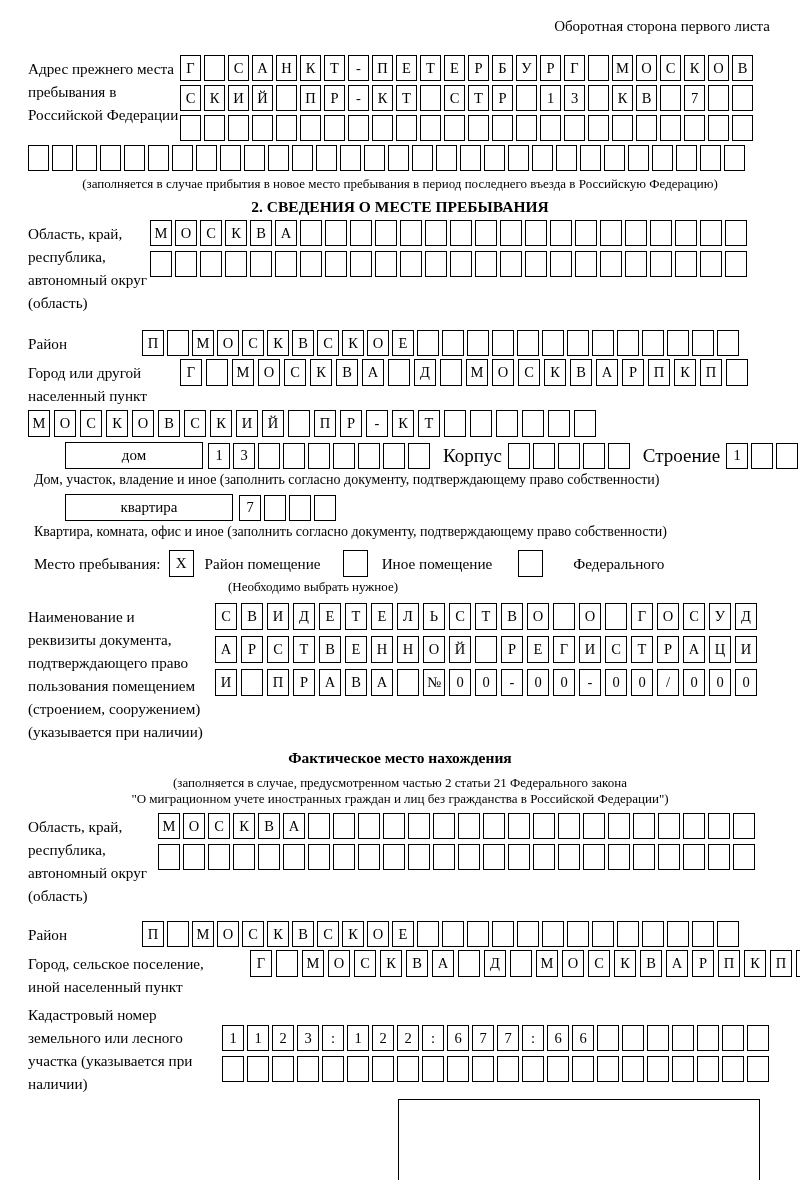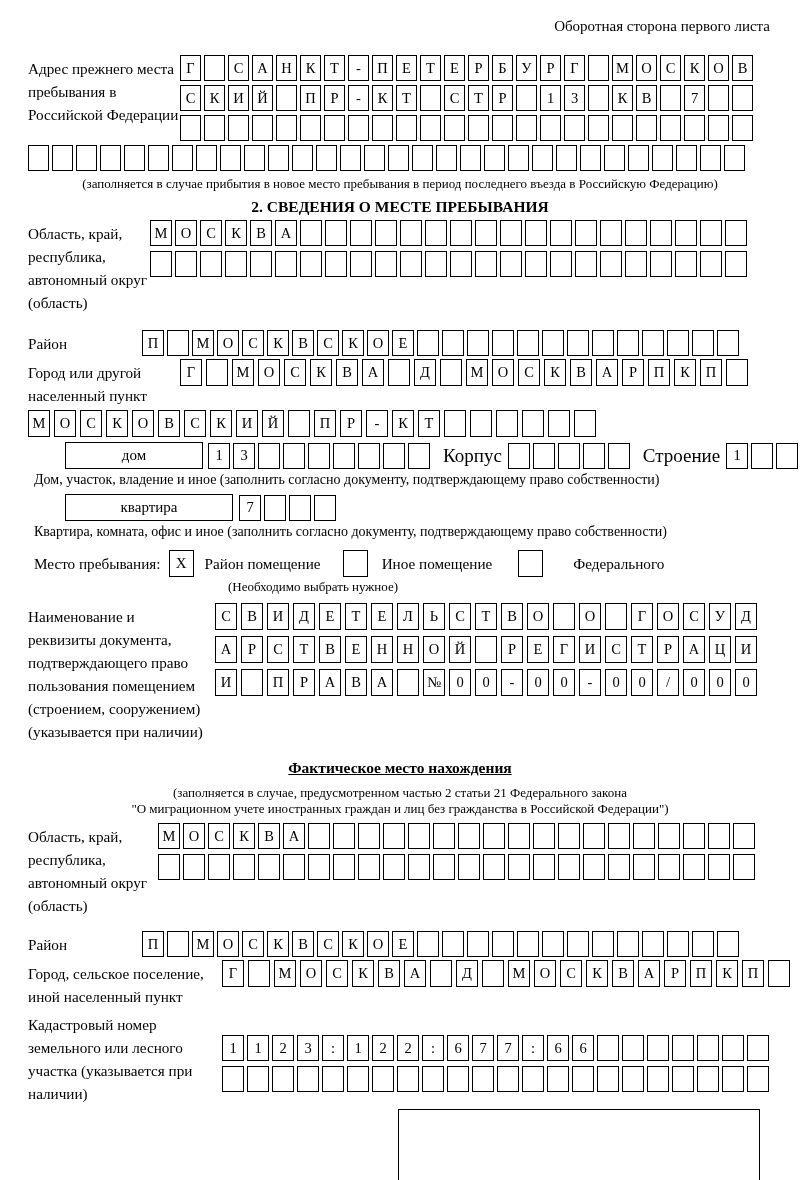--- a/index.html
+++ b/index.html
@@ -437,21 +437,21 @@
           <div class="cell">0</div>
           <div class="cell">0</div>
           <div class="cell">/</div>
           <div class="cell">0</div>
           <div class="cell">0</div>
           <div class="cell">0</div>
         </div>
     </div>
   </div>
 
-  <div class="center sect-title" style="margin-top:16px;text-decoration:underline;">Фактическое место нахождения</div>
+  <div class="center sect-title" style="margin-top:6px;">Фактическое место нахождения</div>
   <div class="center note" style="margin-top:8px;">(заполняется в случае, предусмотренном частью 2 статьи 21 Федерального закона</div>
   <div class="center note">"О миграционном учете иностранных граждан и лиц без гражданства в Российской Федерации")</div>
 
   <div class="row2col" style="margin-top:6px;">
     <div class="lbl w122" style="width:130px;">Область, край, республика, автономный округ (область)</div>
     <div class="grids" style="gap:5px;">
       <div class="grid g25">
           <div class="cell">М</div>
           <div class="cell">О</div>
           <div class="cell">С</div>
@@ -529,21 +529,21 @@
         <div class="cell"></div>
         <div class="cell"></div>
         <div class="cell"></div>
         <div class="cell"></div>
         <div class="cell"></div>
         <div class="cell"></div>
         <div class="cell"></div>
       </div>
   </div>
 
-  <div class="row2col" style="margin-top:3px;">
+  <div class="row2col" style="margin-top:3px;gap:28px;">
     <div class="lbl w194">Город, сельское поселение, иной населенный пункт</div>
     <div class="grid g26">
         <div class="cell">Г</div>
         <div class="cell"></div>
         <div class="cell">М</div>
         <div class="cell">О</div>
         <div class="cell">С</div>
         <div class="cell">К</div>
         <div class="cell">В</div>
         <div class="cell">А</div>

